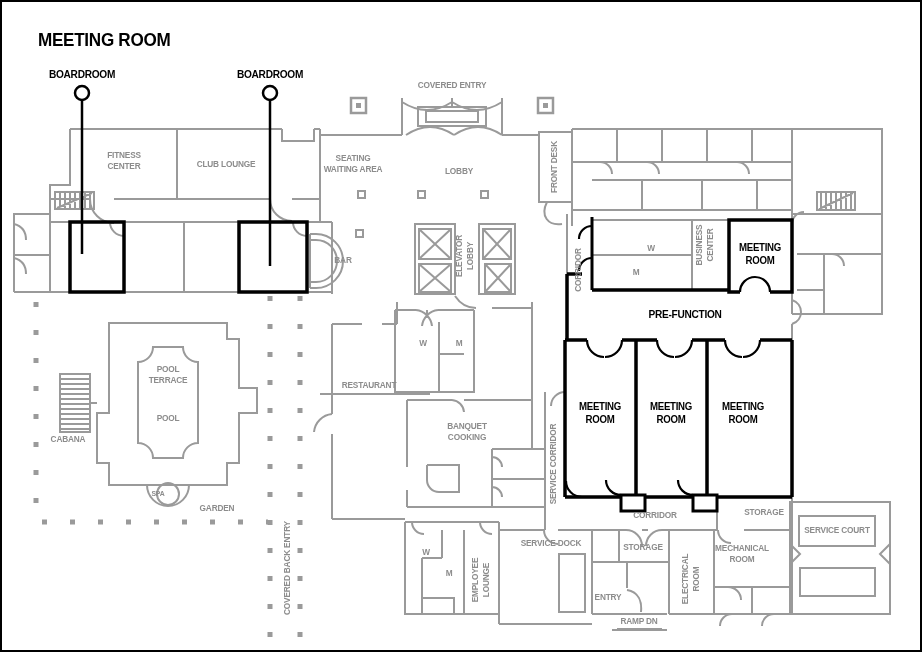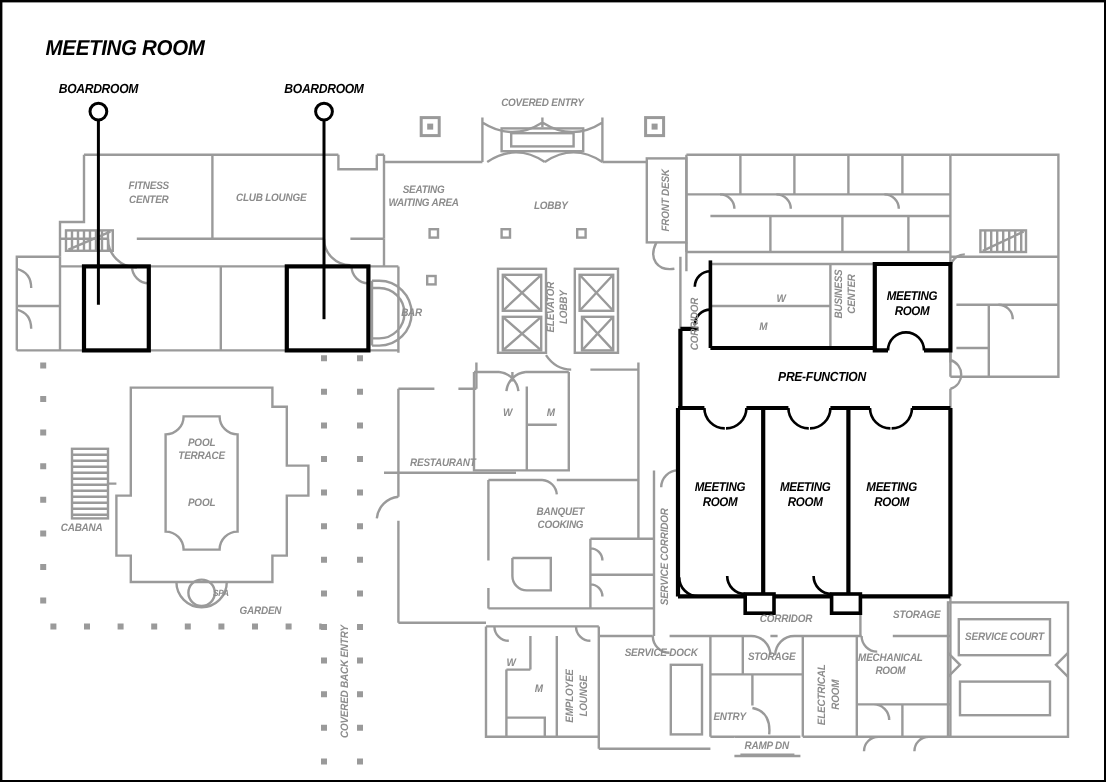--- a/index.html
+++ b/index.html
@@ -1,18 +1,18 @@
 <!DOCTYPE html>
 <html><head>
 <meta charset="utf-8">
 <style>
   html,body{margin:0;padding:0;background:#fff;}
   .frame{position:relative;width:922px;height:652px;box-sizing:border-box;
          border:2px solid #000;background:#fff;overflow:hidden;
-         font-family:"Liberation Sans",sans-serif;font-style:italic;}
+         font-family:"Liberation Sans",sans-serif;}
   .plan-svg{position:absolute;left:0;top:0;}
   .lbl{position:absolute;color:#8c8c8c;font-weight:bold;font-size:9px;line-height:1.25;
        text-align:center;white-space:pre-line;letter-spacing:-0.2px;
        transform:translate(-50%,-50%) scaleX(0.92);transform-origin:center;}
   .lbl.v{transform:translate(-50%,-50%) rotate(-90deg) scaleX(0.92);}
   .lbl.blk{color:#000;font-size:10.5px;letter-spacing:-0.3px;}
   .lbl.callout{color:#000;font-size:11px;letter-spacing:-0.3px;}
   .lbl.prefn{color:#000;font-size:11px;letter-spacing:-0.3px;}
   .lbl.spa{font-size:7.5px;}
   .title{position:absolute;left:36px;top:28px;color:#000;font-weight:bold;font-size:18px;
@@ -218,21 +218,21 @@
 ROOM</div>
 <div class="lbl blk" style="left:669px;top:411px">MEETING
 ROOM</div>
 <div class="lbl blk" style="left:741px;top:411px">MEETING
 ROOM</div>
 <div class="lbl v" style="left:552px;top:462px">SERVICE CORRIDOR</div>
 <div class="lbl" style="left:166px;top:373px">POOL
 TERRACE</div>
 <div class="lbl" style="left:166px;top:417px">POOL</div>
 <div class="lbl" style="left:66px;top:438px">CABANA</div>
-<div class="lbl spa" style="left:182px;top:492px">SPA</div>
+<div class="lbl spa" style="left:156px;top:492px">SPA</div>
 <div class="lbl" style="left:215px;top:507px">GARDEN</div>
 <div class="lbl" style="left:367px;top:384px">RESTAURANT</div>
 <div class="lbl" style="left:465px;top:430px">BANQUET
 COOKING</div>
 <div class="lbl v" style="left:286px;top:566px">COVERED BACK ENTRY</div>
 <div class="lbl" style="left:424px;top:551px">W</div>
 <div class="lbl" style="left:447px;top:572px">M</div>
 <div class="lbl v" style="left:479px;top:578px">EMPLOYEE
 LOUNGE</div>
 <div class="lbl" style="left:549px;top:542px">SERVICE DOCK</div>

